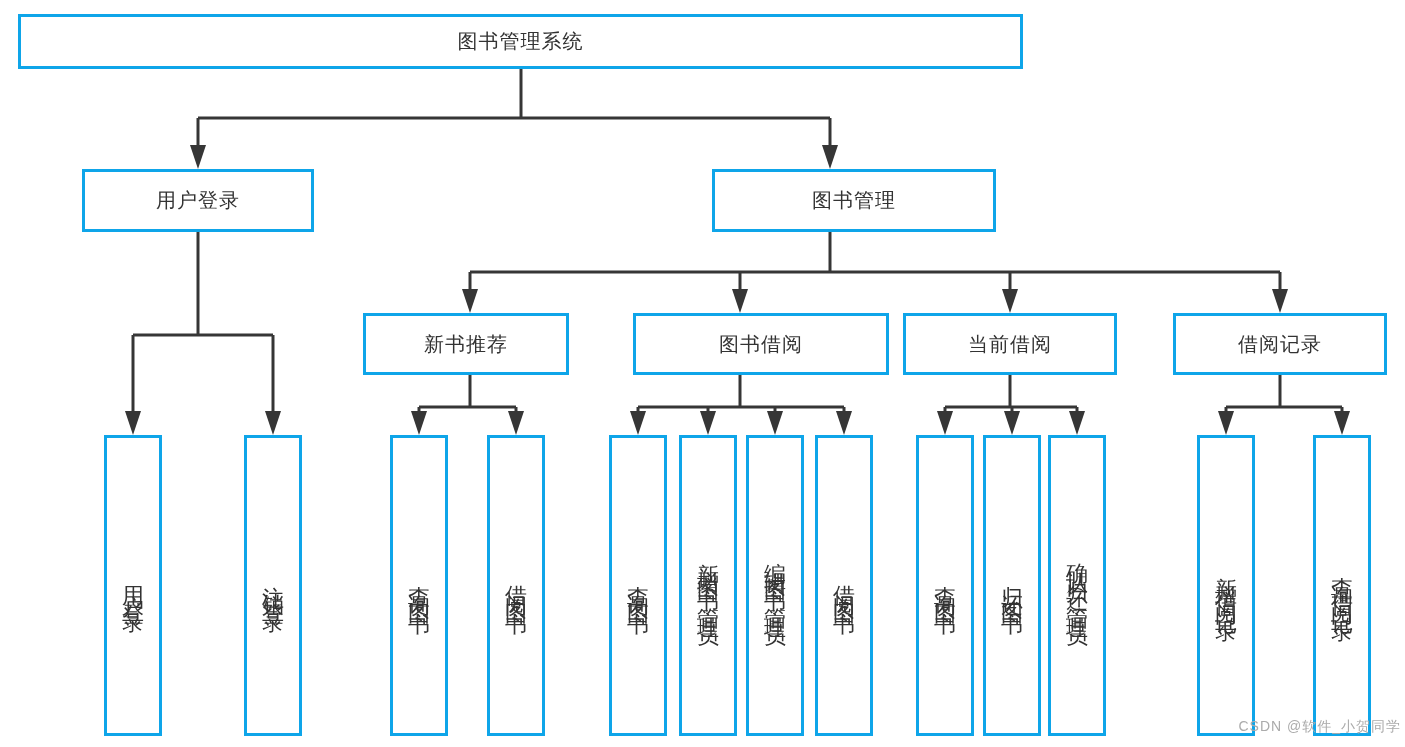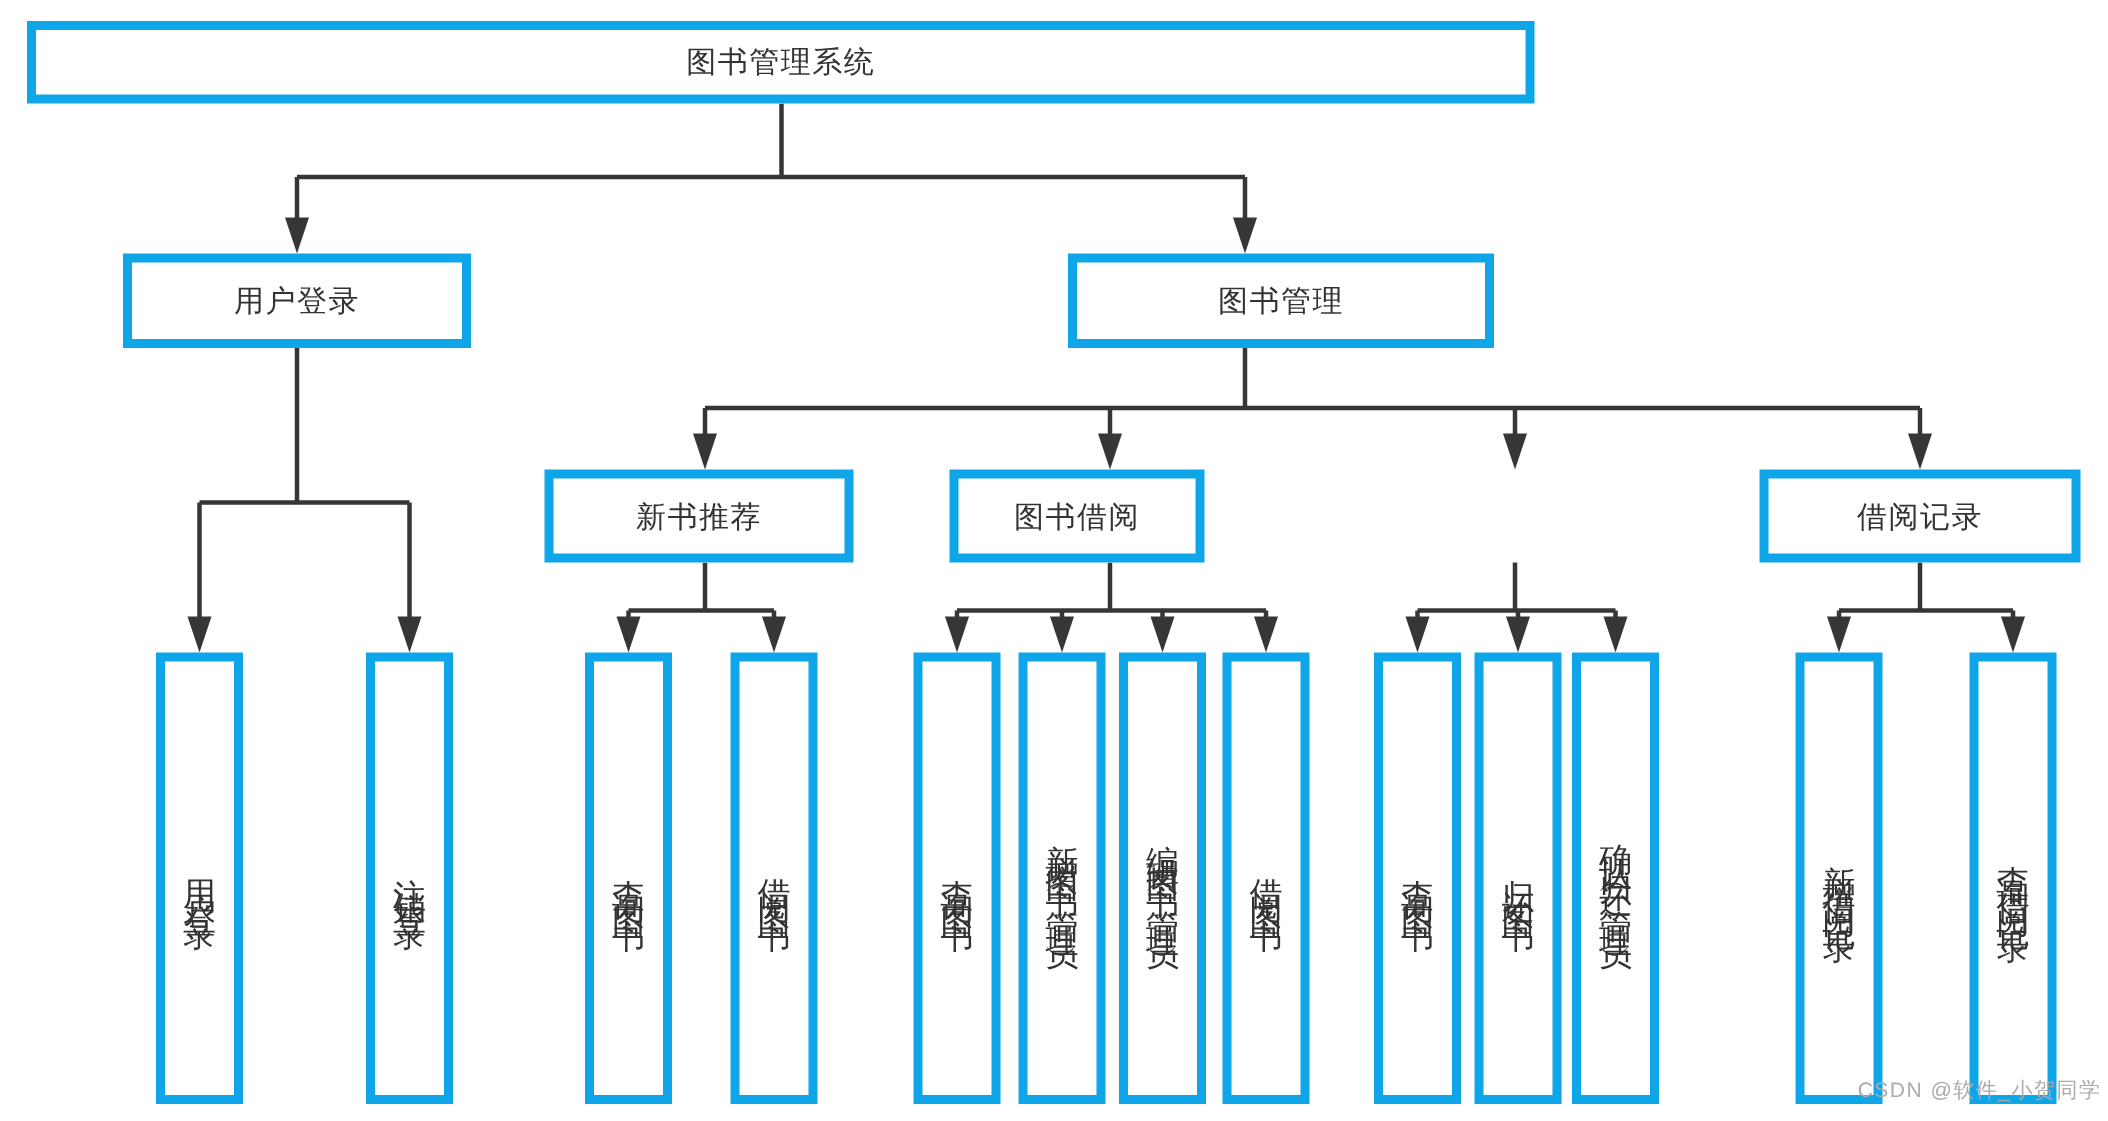--- a/index.html
+++ b/index.html
@@ -15,21 +15,21 @@
   .wires {
     position: absolute;
     left: 0; top: 0;
     width: 1405px; height: 747px;
     pointer-events: none;
   }
   .box {
     position: absolute;
     box-sizing: border-box;
     background: #ffffff;
-    border: 6px solid #0ea5e9;
+    border: 3px solid #0ea5e9;
     display: flex;
     align-items: center;
     justify-content: center;
     text-align: center;
     font-size: 20px;
     letter-spacing: 1px;
     color: #333333;
     z-index: 2;
   }
   .box.v {
@@ -125,21 +125,22 @@
       <path d="M1334,411 h16 L1342,435 z"></path>
     </g>
   </svg>
 
   <div class="box" style="left:18px; top:14px; width:1005px; height:55px;">图书管理系统</div>
 
   <div class="box" style="left:82px; top:169px; width:232px; height:63px;">用户登录</div>
   <div class="box" style="left:712px; top:169px; width:284px; height:63px;">图书管理</div>
 
   <div class="box" style="left:363px; top:313px; width:206px; height:62px;">新书推荐</div>
-  <div class="box" style="left:633px; top:313px; width:170px; height:62px;">图书借阅</div>
+  <div class="box" style="left:633px; top:313px; width:256px; height:62px;">图书借阅</div>
+  <div class="box" style="left:903px; top:313px; width:214px; height:62px;">当前借阅</div>
   <div class="box" style="left:1173px; top:313px; width:214px; height:62px;">借阅记录</div>
 
   <div class="box v" style="left:104px;">用户登录</div>
   <div class="box v" style="left:244px;">注销登录</div>
 
   <div class="box v" style="left:390px;">查询图书</div>
   <div class="box v" style="left:487px;">借阅图书</div>
 
   <div class="box v" style="left:609px;">查询图书</div>
   <div class="box v" style="left:679px;">新增图书（管理员）</div>

